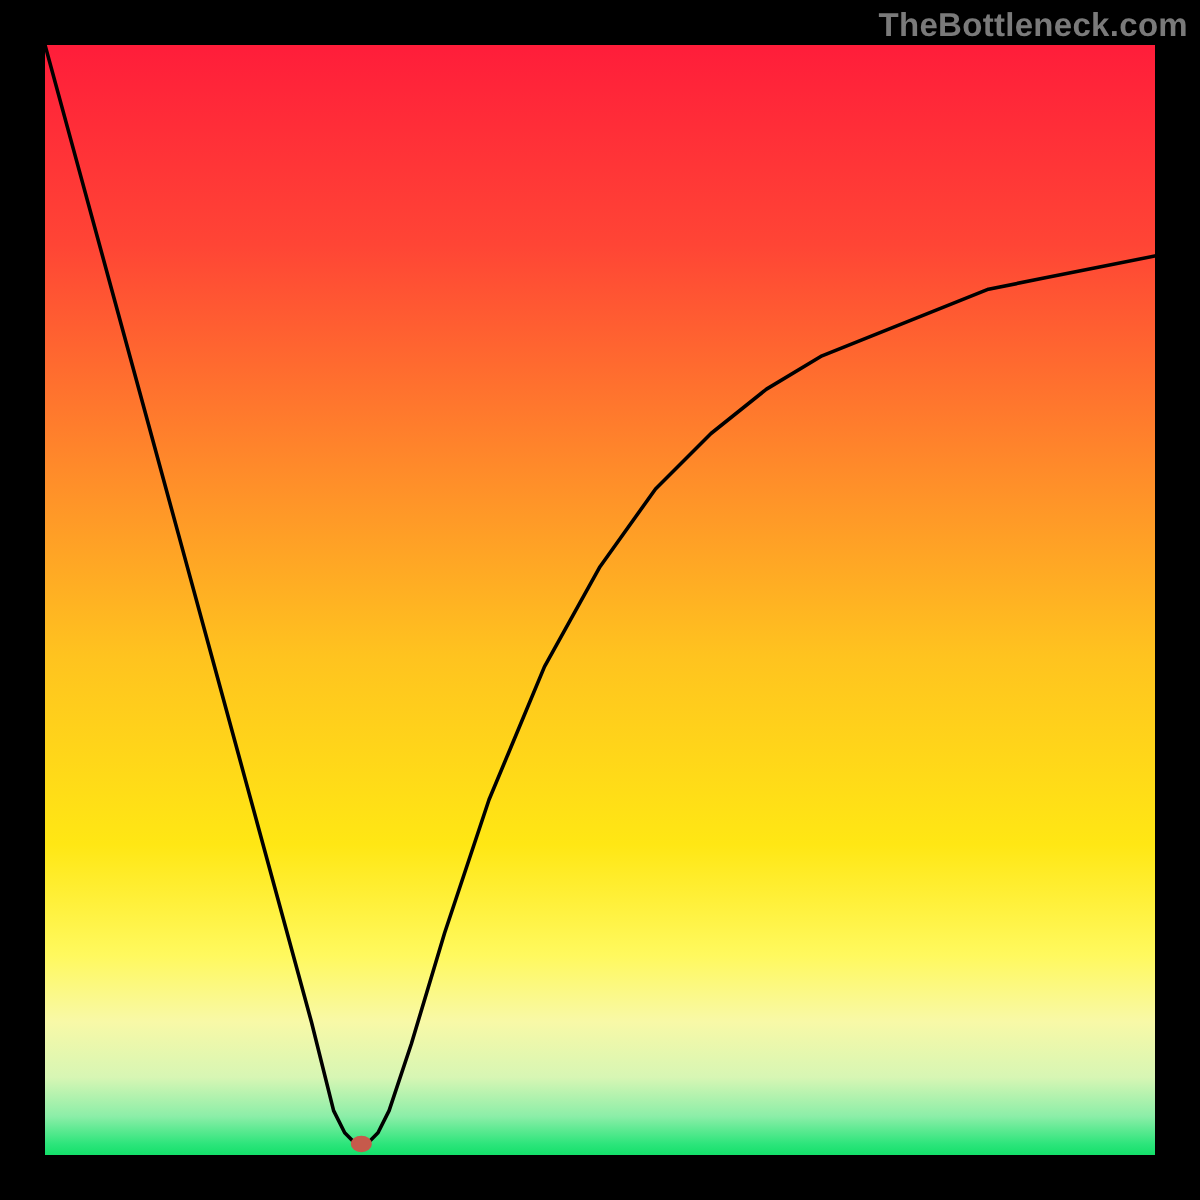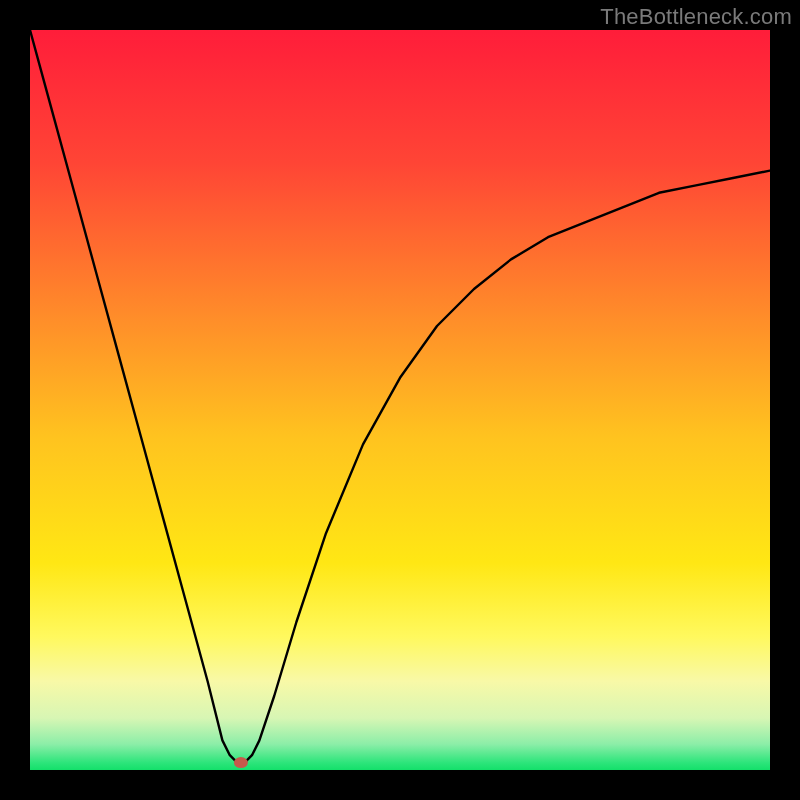--- a/index.html
+++ b/index.html
@@ -25,21 +25,21 @@
     top: 30px;
     width: 740px;
     height: 740px;
   }
   .watermark {
     position: absolute;
     top: 4px;
     right: 8px;
     color: #7a7a7a;
     font-size: 22px;
-    font-weight: 400;
+    font-weight: 700;
     letter-spacing: 0.2px;
     user-select: none;
     text-align: center;
   }
 </style>
 </head>
 <body>
 
 <div class="frame">
 

